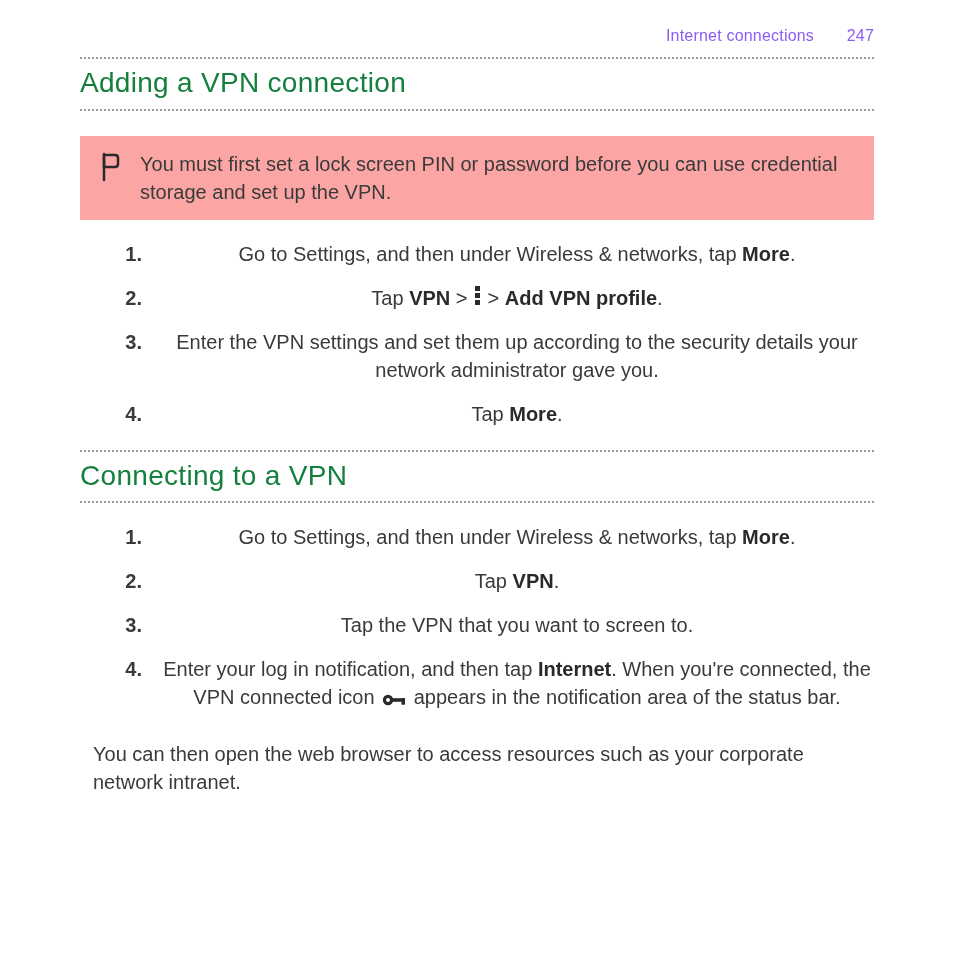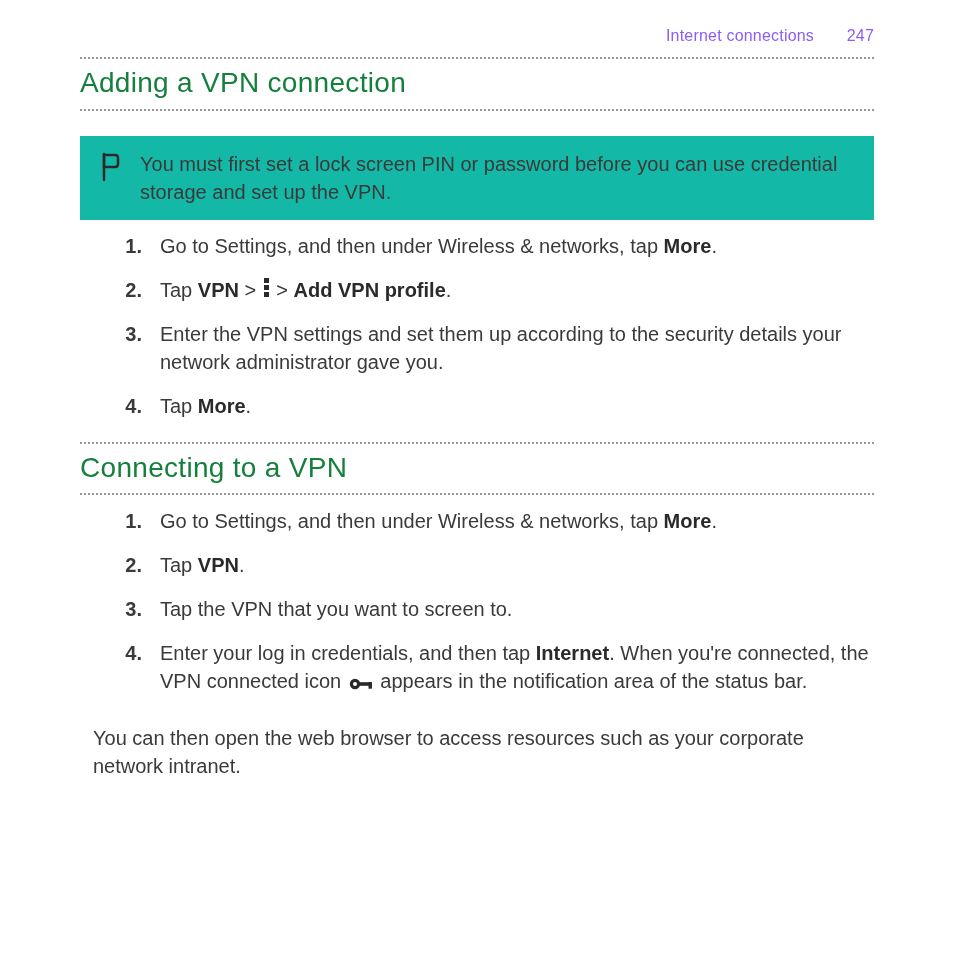--- a/index.html
+++ b/index.html
@@ -24,34 +24,35 @@
   .section-title{
     font-size:28px;
     color:#15803d;
     border-top:2px dotted #999;
     border-bottom:2px dotted #999;
     padding:4px 0 6px 0;
     margin-top:10px;
     letter-spacing:0.3px;
   }
   .note{
-    background:#14b8a6;
+    background:#fca5a5;
     margin-top:25px;
     padding:14px 22px 14px 20px;
     display:flex;
     gap:18px;
     align-items:flex-start;
   }
   .note .icon{flex:0 0 auto;margin-top:2px;}
   .note .text{flex:1 1 auto;font-size:20px;color:#3a3a3a;}
   ol{
     list-style:none;
     counter-reset:step;
-    margin:12px 0 22px 32px;
+    margin:20px 0 22px 32px;
     padding:0;
+    text-align:center;
   }
   ol>li{
     counter-increment:step;
     position:relative;
     padding-left:48px;
     margin-bottom:16px;
     font-size:20px;
     color:#3a3a3a;
   }
   ol>li::before{
@@ -108,21 +109,21 @@
 
 <ol>
   <li>
     <span>Go to Settings, and then under Wireless &amp; networks, tap </span><span class="b">More</span><span>.</span>
   </li>
   <li>
     <span>Tap </span><span class="b">VPN</span><span>.</span>
   </li>
   <li>Tap the VPN that you want to screen to.</li>
   <li>
-    <span>Enter your log in credentials, and then tap </span><span class="b">Internet</span><span>. When you're connected, the VPN connected icon </span><span class="keyicon">
+    <span>Enter your log in notification, and then tap </span><span class="b">Internet</span><span>. When you're connected, the VPN connected icon </span><span class="keyicon">
       <svg width="24" height="14" viewBox="0 0 24 14">
         <circle cx="6" cy="7" r="5.2" fill="#2a2a2a"></circle>
         <circle cx="6" cy="7" r="2" fill="#fff"></circle>
         <rect x="10" y="5.2" width="13" height="3.6" fill="#2a2a2a"></rect>
         <rect x="19.5" y="5.2" width="3.5" height="6.5" fill="#2a2a2a"></rect>
       </svg>
     </span><span> appears in the notification area of the status bar.</span>
   </li>
 </ol>
 

